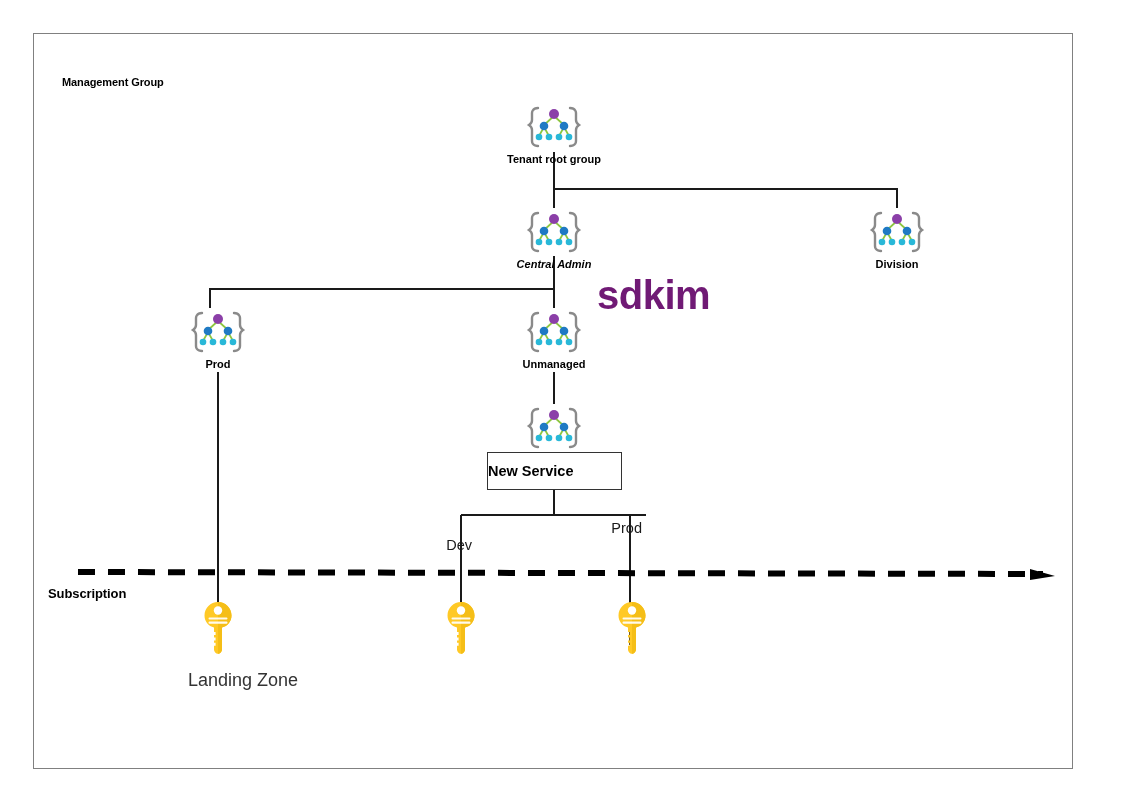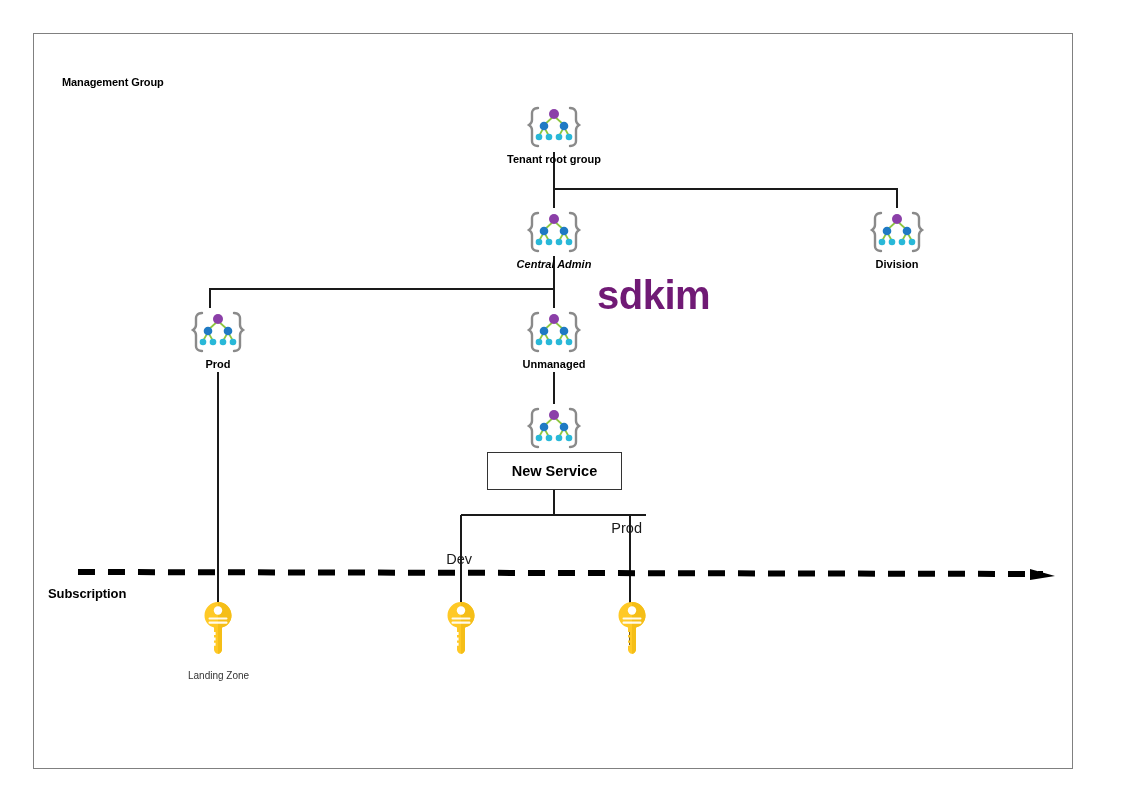--- a/index.html
+++ b/index.html
@@ -76,21 +76,20 @@
 
   
   #new-service-box {
     position: absolute;
     left: 487px; top: 452px;
     width: 135px; height: 38px;
     background: #ffffff;
     border: 1.6px solid #333333;
     display: flex;
     align-items: center;
-    justify-content: center;
     z-index: 3;
   }
   #new-service-box .box-label {
     font-size: 14.5px;
     font-weight: bold;
     color: #000000;
     white-space: nowrap;
   }
 
   
@@ -110,21 +109,21 @@
     text-align: center;
     z-index: 4;
   }
   .key-node .key-icon {
     width: 34px; height: 56px;
     display: block;
     margin: 0 auto;
   }
   .key-node .key-label {
     margin-top: 14px;
-    font-size: 10px;
+    font-size: 18px;
     color: #333333;
     white-space: nowrap;
   }
 </style>
 </head>
 <body>
 
 <div id="canvas">
 
   <div id="outer-frame"></div>
@@ -307,21 +306,21 @@
       <circle cx="43" cy="34" r="3.3" fill="#29B8D8"></circle>
     </svg>
   </div>
 
   <div id="new-service-box">
     <span class="box-label">New Service</span>
   </div>
 
   <div id="sdkim-label">sdkim</div>
 
-  <div class="edge-label" style="left:412px; top:551px; width:60px;">Dev</div>
+  <div class="edge-label" style="left:412px; top:537px; width:60px;">Dev</div>
   <div class="edge-label" style="left:582px; top:520px; width:60px;">Prod</div>
 
   <div class="key-node" style="left:218px; top:600px;">
     <svg class="key-icon" viewBox="0 0 34 56">
       <path d="M17 2 C9.5 2 3.5 8 3.5 15.5 C3.5 21.5 7.5 26 13 27.6 L13 32
                L14.6 32 L14.6 35 L13 35 L13 37.4 L14.6 37.4 L14.6 40.4 L13 40.4
                L13 42.8 L14.6 42.8 L14.6 45.8 L13 45.8 L13 49.5
                C13 51.5 15 53.8 17 53.8 C19 53.8 21 51.5 21 49.5
                L21 27.6 C26.5 26 30.5 21.5 30.5 15.5 C30.5 8 24.5 2 17 2 Z" fill="#FFC926"></path>
       <path d="M17 2 C24.5 2 30.5 8 30.5 15.5 C30.5 21.5 26.5 26 21 27.6

